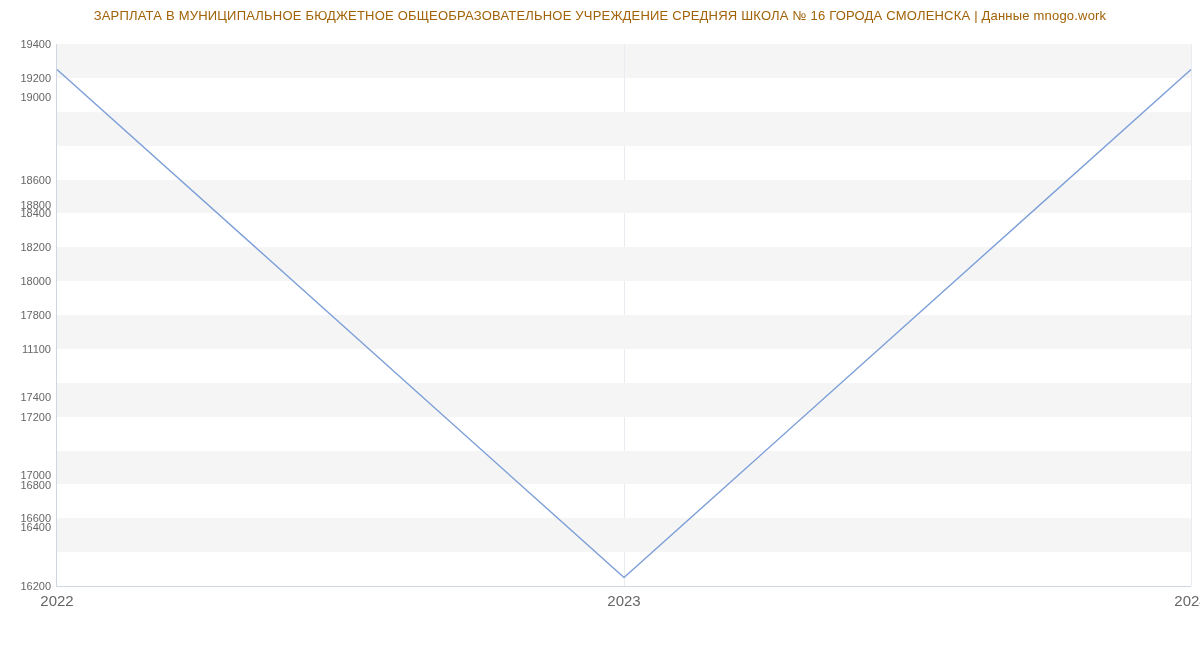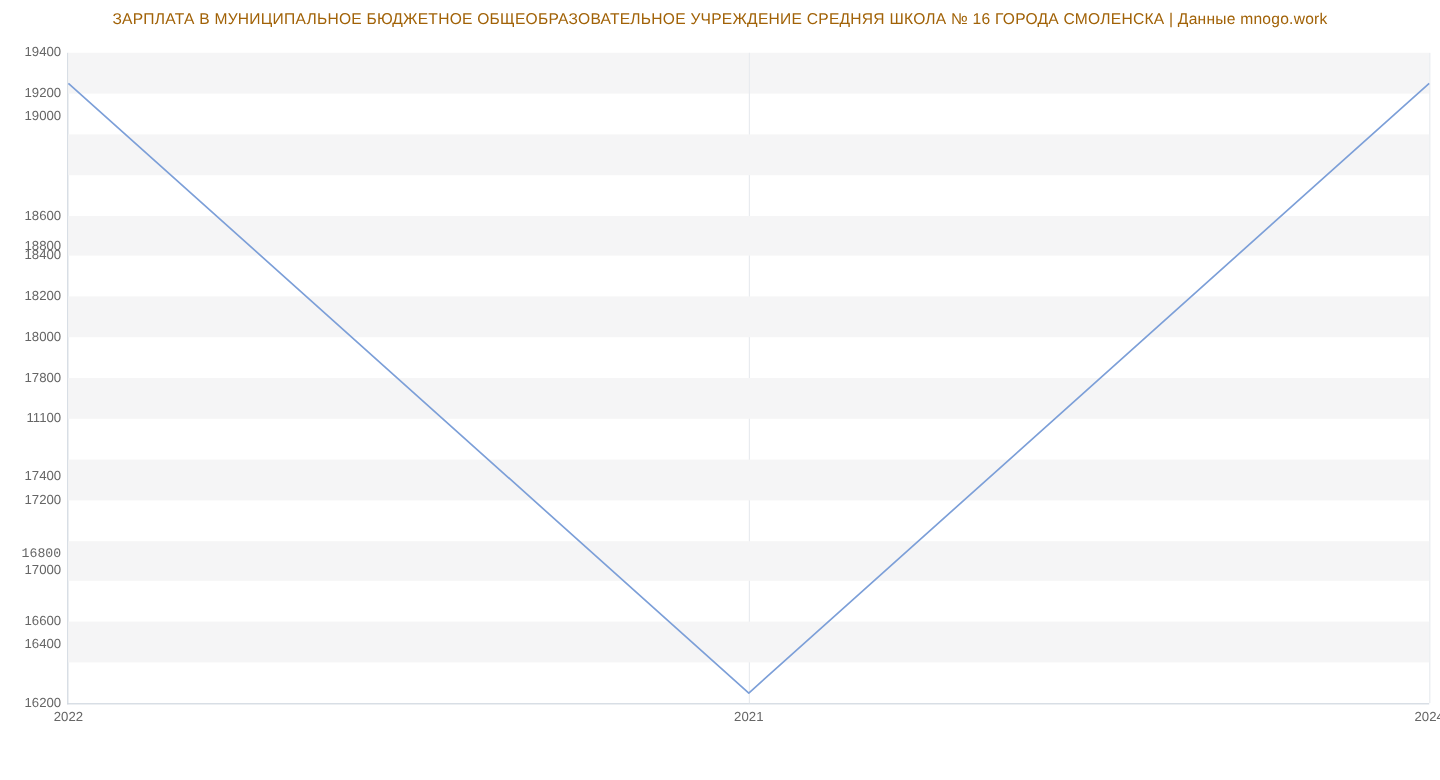--- a/index.html
+++ b/index.html
@@ -56,21 +56,21 @@
     transform: translateY(-50%);
     font-size: 11px;
     color: #666;
     white-space: nowrap;
   }
   .xtick-label {
     position: absolute;
     top: 100%;
     padding-top: 6px;
     transform: translateX(-50%);
-    font-size: 11px;
+    font-size: 15px;
     color: #666;
   }
   svg.series {
     position: absolute;
     left: 0;
     top: 0;
     width: 100%;
     height: 100%;
     overflow: visible;
   }
@@ -88,33 +88,33 @@
       <div class="band" style="top: 135.5px; height: 33.875px;"></div>
       <div class="band" style="top: 203.25px; height: 33.875px;"></div>
       <div class="band" style="top: 271px; height: 33.875px;"></div>
       <div class="band" style="top: 338.75px; height: 33.875px;"></div>
       <div class="band" style="top: 406.5px; height: 33.875px;"></div>
       <div class="band" style="top: 474.25px; height: 33.875px;"></div>
     <svg class="series" id="series-svg" preserveAspectRatio="none" viewBox="0 0 1134 542">
         <path d="M0 25.40625 L567 533.53125 L1134 25.40625" fill="none" stroke="#7c9fd8" stroke-width="1.4" stroke-linejoin="round" vector-effect="non-scaling-stroke"></path>
       </svg>
   <div class="ytick-label" style="top: 542px; text-align: center;">16200</div>
-      <div class="ytick-label" style="top: 493px;">16400</div>
+      <div class="ytick-label" style="top: 483px;">16400</div>
       <div class="ytick-label" style="top: 474.25px;">16600</div>
-      <div class="ytick-label" style="top: 418px; font-family: Liberation Mono, monospace;">16800</div>
+      <div class="ytick-label" style="top: 441px;">16800</div>
       <div class="ytick-label" style="top: 406.5px; margin-top: 24px;">17000</div>
       <div class="ytick-label" style="top: 372.625px;">17200</div>
       <div class="ytick-label" style="top: 338.75px; margin-top: 14px;">17400</div>
       <div class="ytick-label" style="top: 304.875px;">11100</div>
       <div class="ytick-label" style="top: 271px;">17800</div>
       <div class="ytick-label" style="top: 237.125px;">18000</div>
       <div class="ytick-label" style="top: 203.25px;">18200</div>
       <div class="ytick-label" style="top: 169.375px;">18400</div>
       <div class="ytick-label" style="top: 135.5px;">18600</div>
       <div class="ytick-label" style="top: 117px; margin-top: 44px;">18800</div>
       <div class="ytick-label" style="top: 53px;">19000</div>
       <div class="ytick-label" style="top: 33.875px;">19200</div>
       <div class="ytick-label" style="top: 0px;">19400</div>
       <div class="xtick-label" style="left: 0px;">2022</div>
-      <div class="xtick-label" style="left: 567px;">2021</div>
+      <div class="xtick-label" style="left: 567px;">2023</div>
       <div class="xtick-label" style="left: 1134px;">2024</div>
     </div>
 </div>
 
 </body></html>

